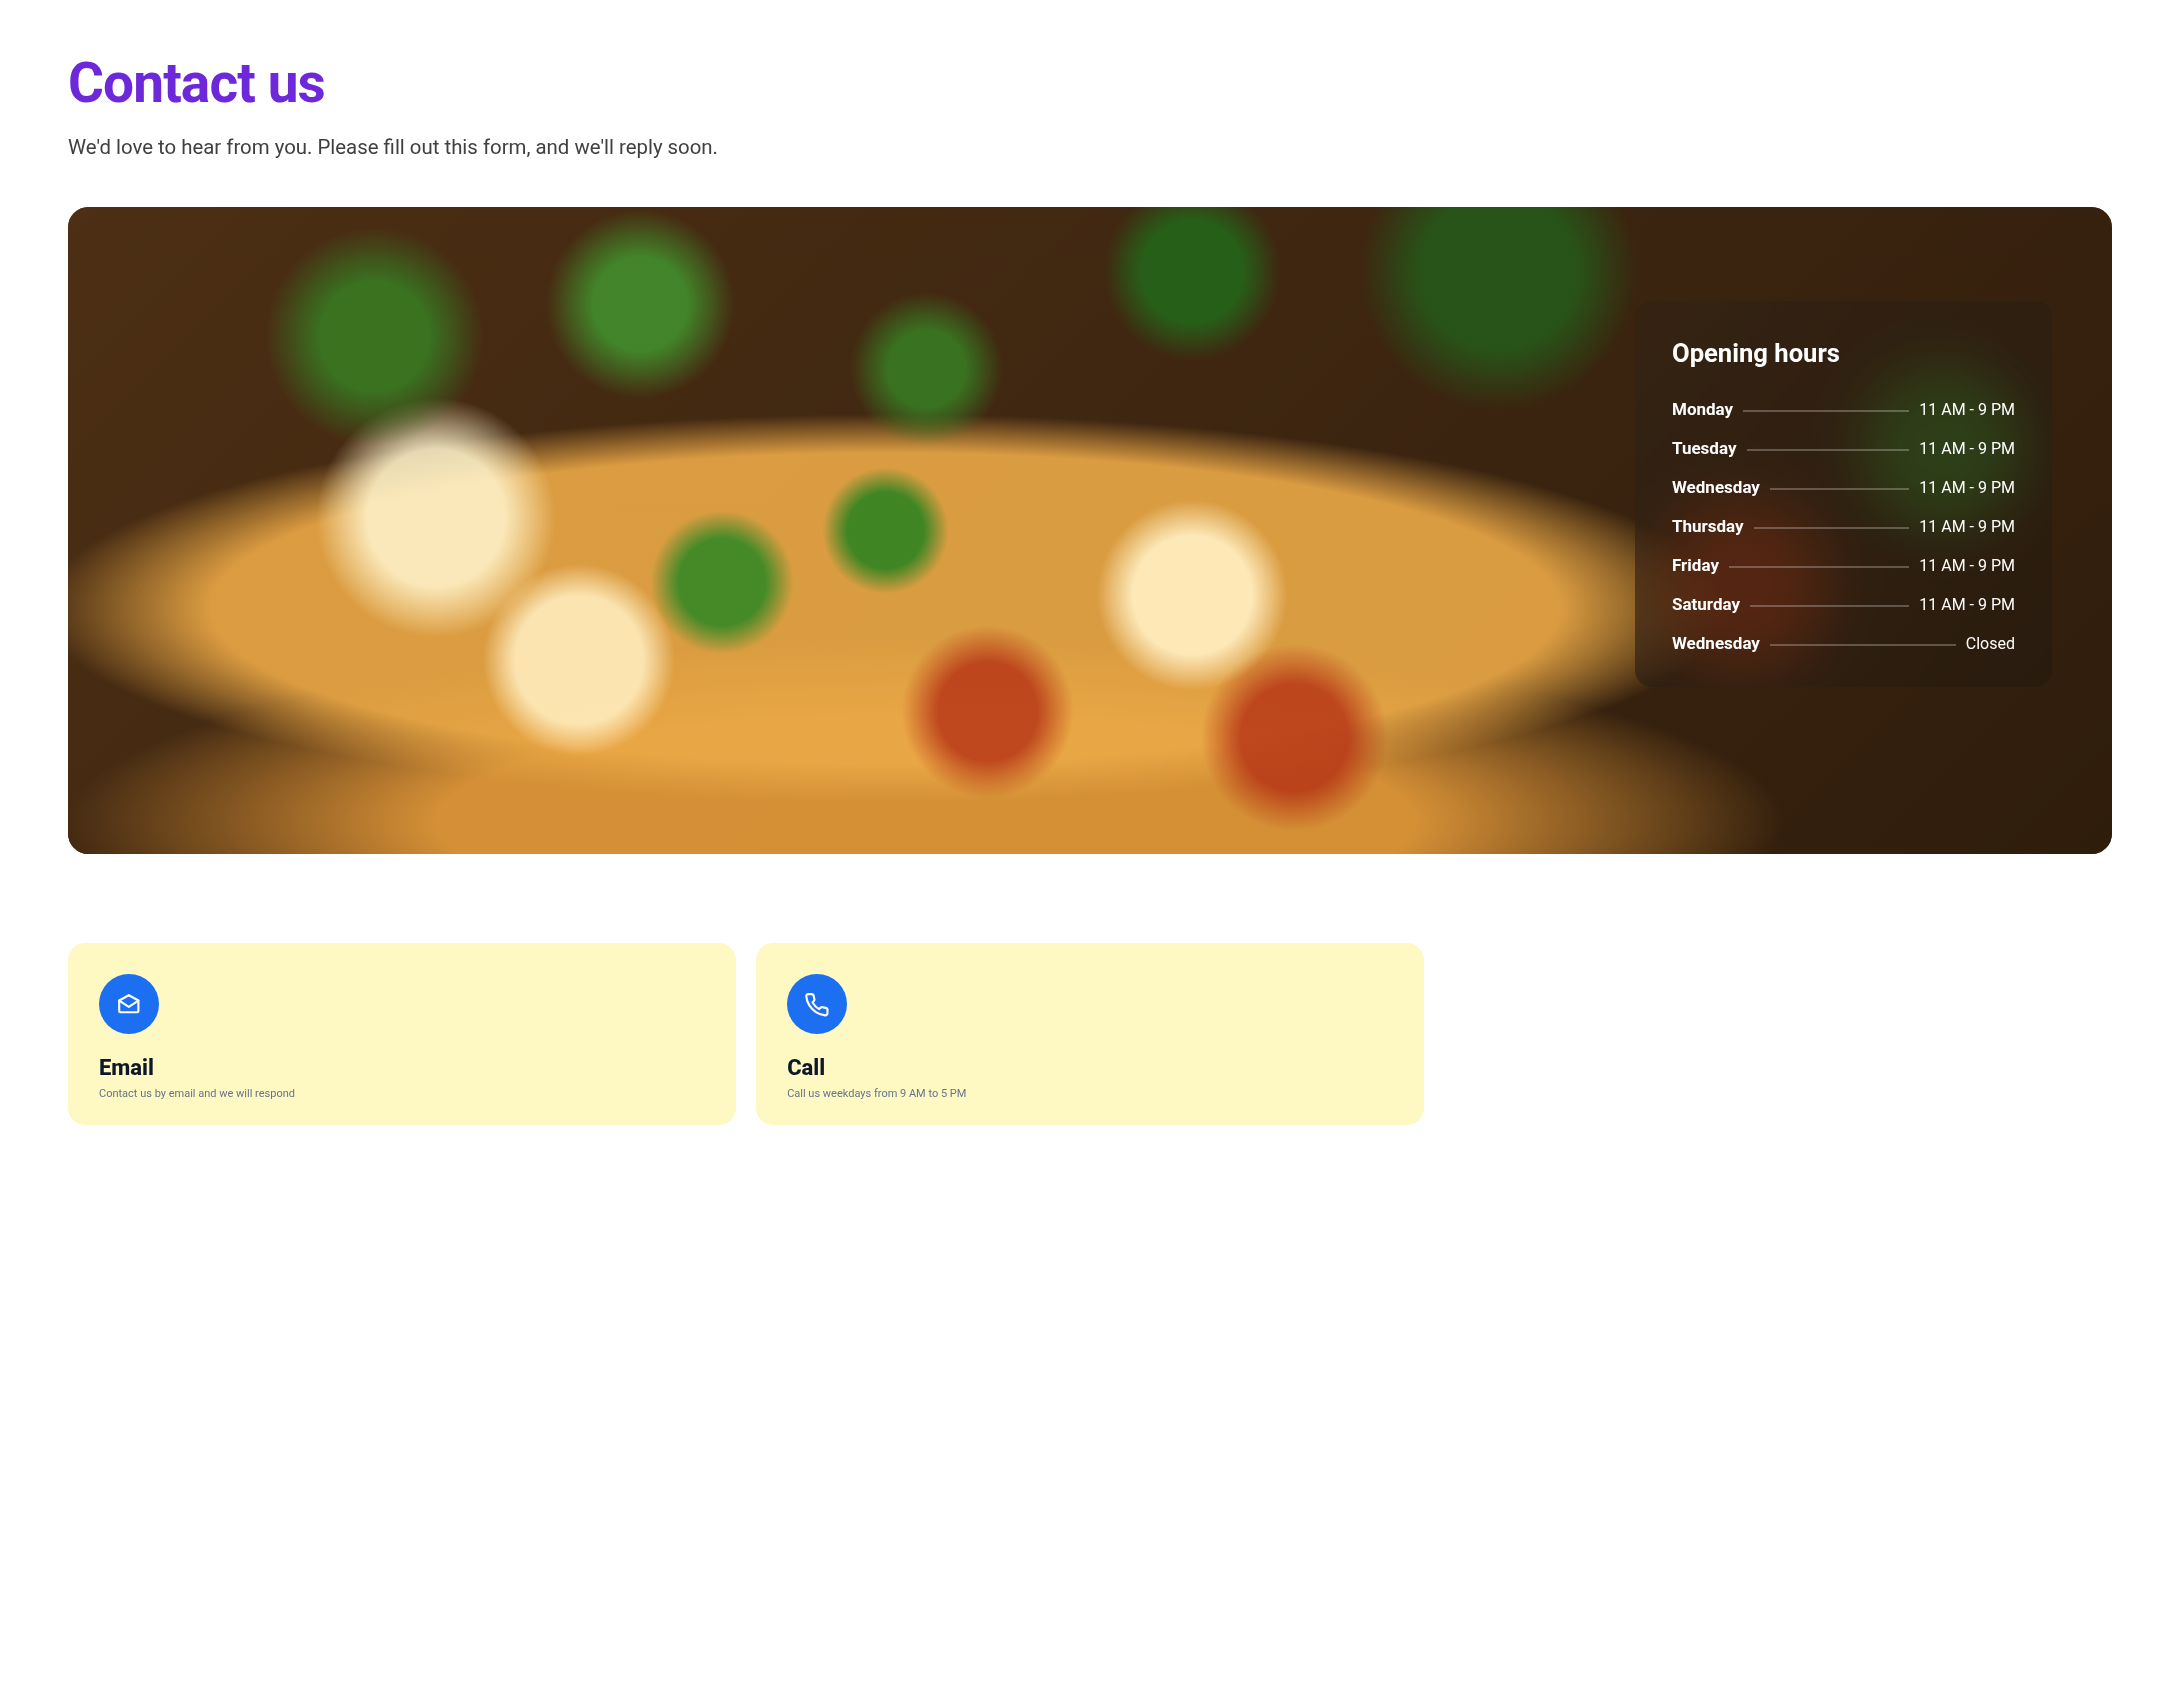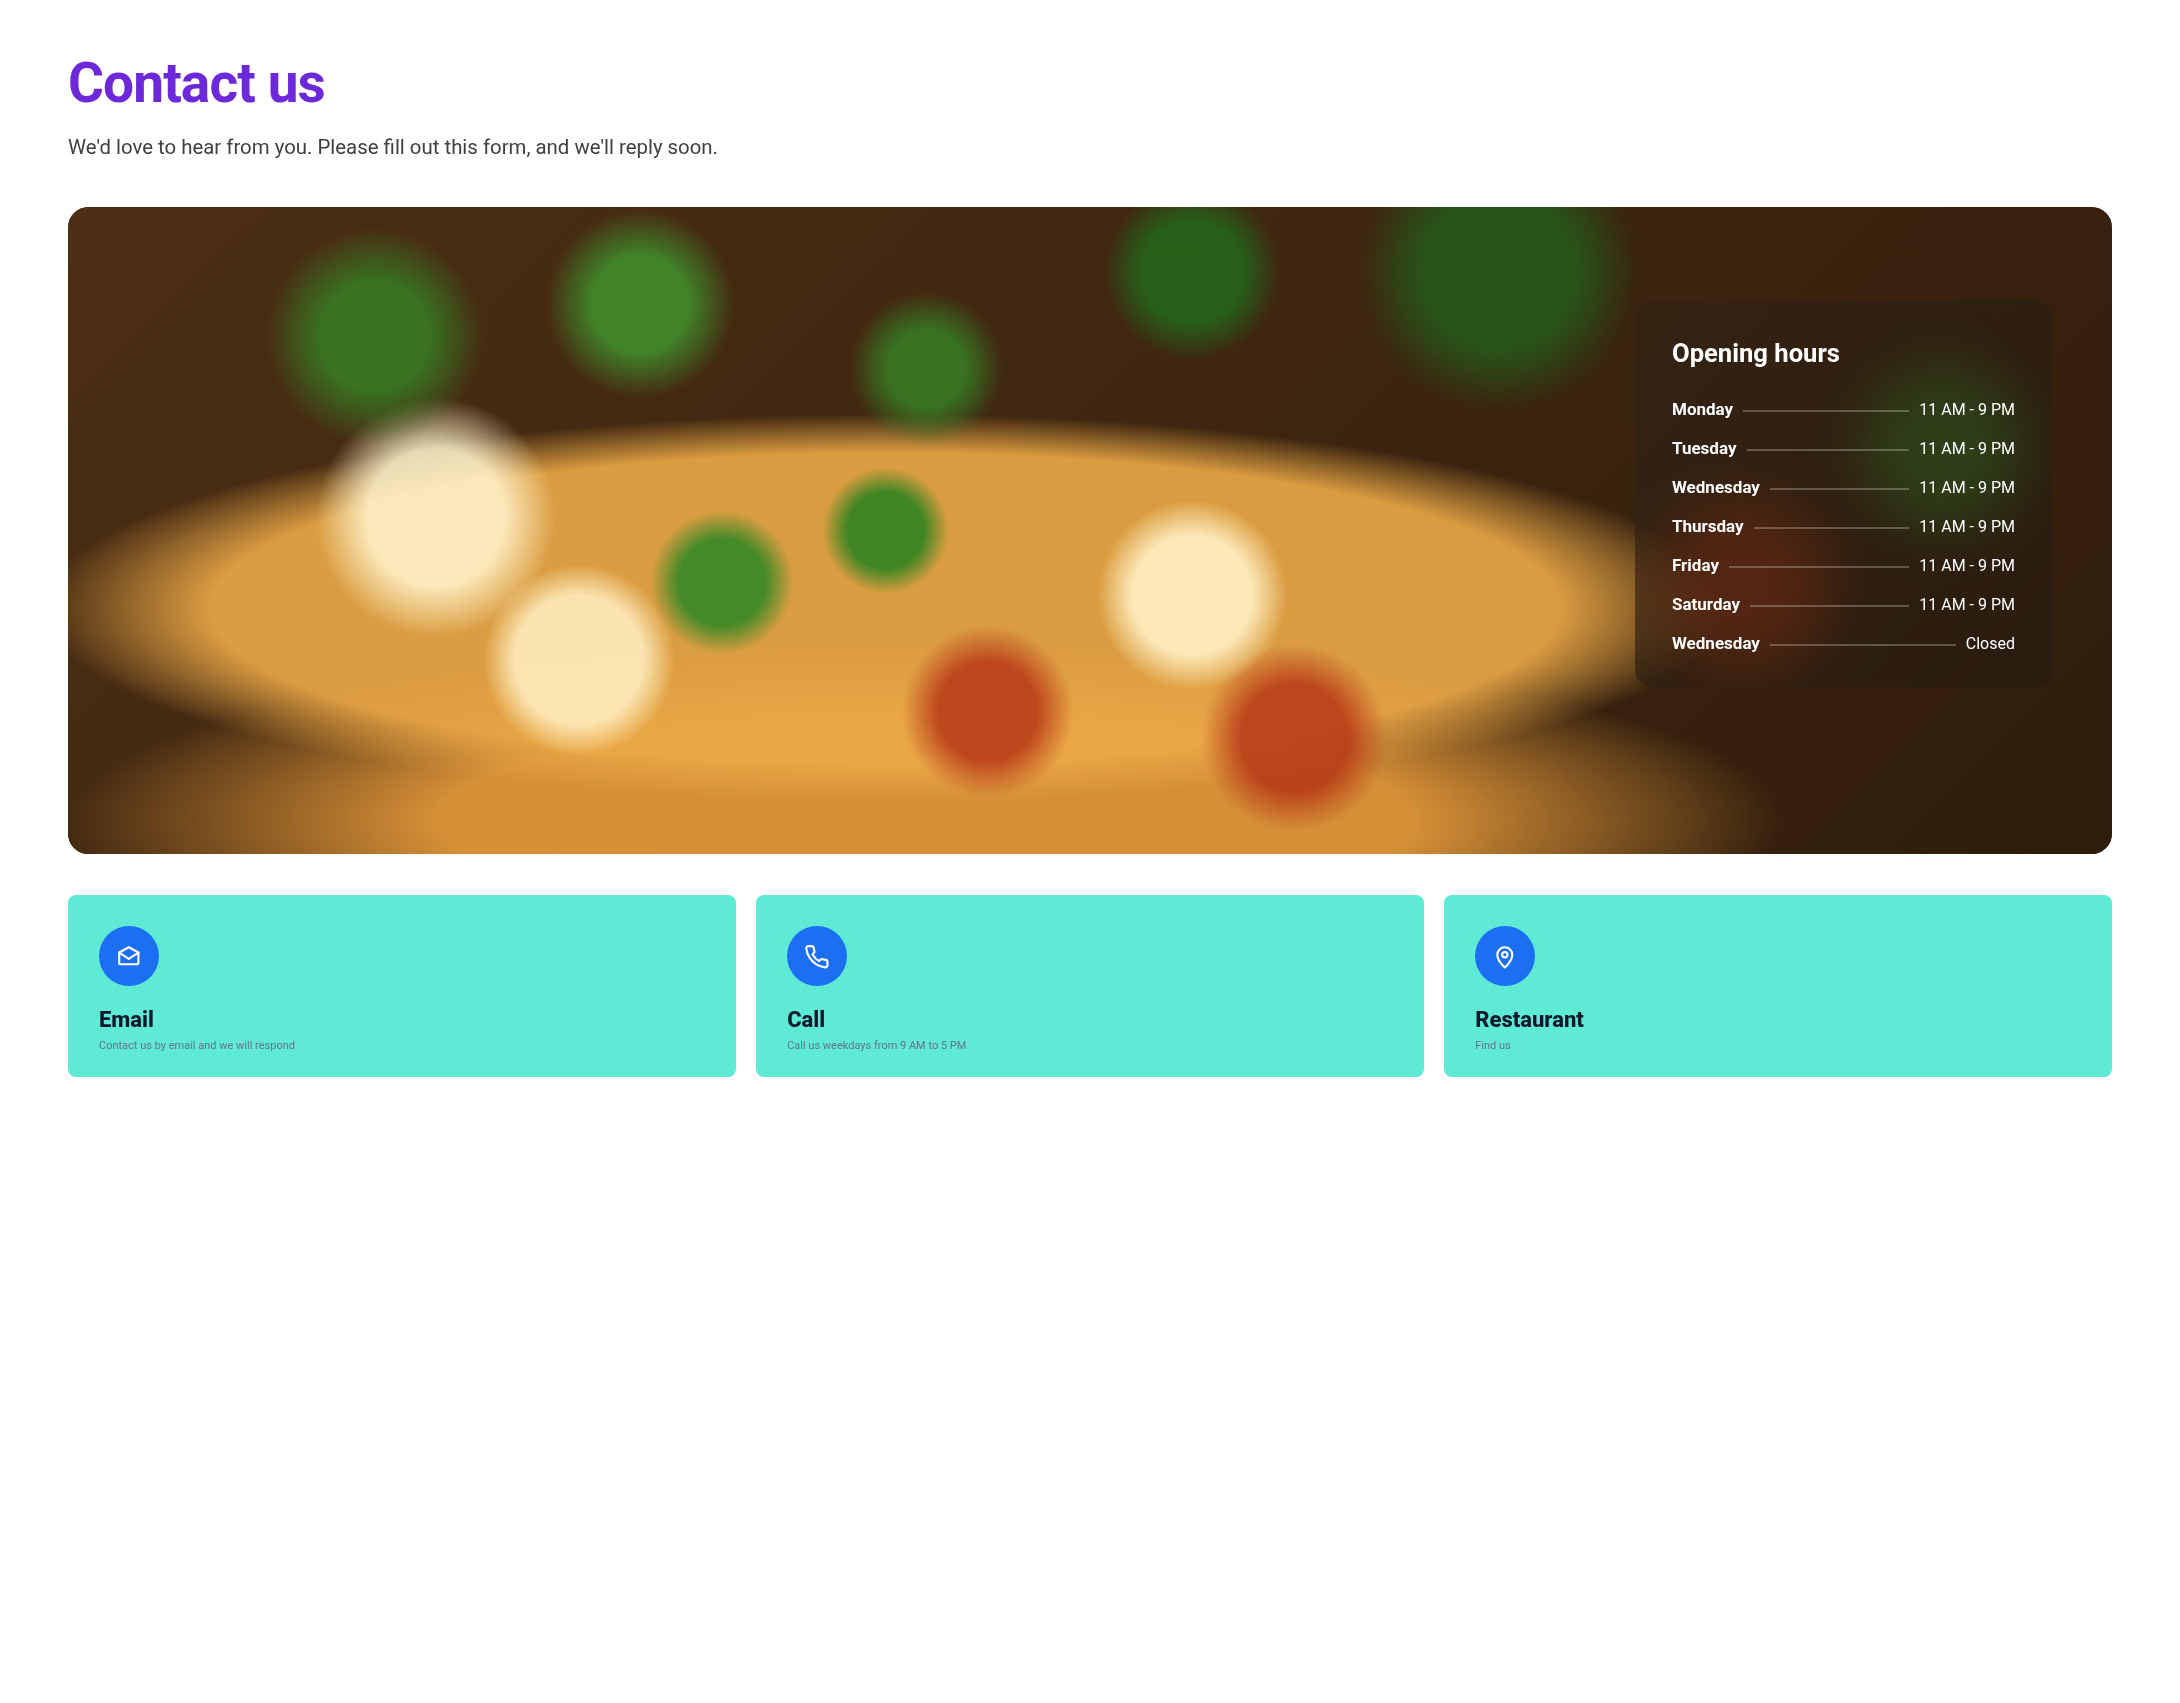--- a/index.html
+++ b/index.html
@@ -92,23 +92,24 @@
   }
   .hours-time { white-space:nowrap; font-weight:400; font-size:16px; }
 
   .cards {
     display:grid;
     grid-template-columns: repeat(3, 1fr);
     gap: 20.4px;
     margin-top: 41px;
   }
   .card {
-    background: #5eead4;
-    border-radius: 8px;
+    background: #fef9c3;
+    border-radius: 17px;
     padding: 31px 31px 25.6px 31px;
+    margin-top: 48px;
   }
   .card-icon {
     width: 60px; height: 60px;
     border-radius: 50%;
     background: #1d6ff2;
     display:flex; align-items:center; justify-content:center;
     margin-bottom: 20.4px;
   }
   .card-icon svg { width: 25.6px; height: 25.6px; stroke:#fff; fill:none; stroke-width:2; stroke-linecap:round; stroke-linejoin:round; }
   .card-title {
@@ -193,25 +194,15 @@
   <div class="card">
     <div class="card-icon">
       <svg viewBox="0 0 24 24">
           <path d="M22 16.9v3a2 2 0 0 1-2.2 2 19.8 19.8 0 0 1-8.6-3.1 19.5 19.5 0 0 1-6-6A19.8 19.8 0 0 1 2.1 4.2 2 2 0 0 1 4.1 2h3a2 2 0 0 1 2 1.7c.1.9.3 1.8.6 2.7a2 2 0 0 1-.5 2.1L8 9.8a16 16 0 0 0 6.2 6.2l1.3-1.2a2 2 0 0 1 2.1-.5c.9.3 1.8.5 2.7.6a2 2 0 0 1 1.7 2z"></path>
         </svg>
     </div>
     <h3 class="card-title">Call</h3>
     <p class="card-sub">Call us weekdays from 9 AM to 5 PM</p>
   </div>
 
-  <div class="card">
-    <div class="card-icon">
-      <svg viewBox="0 0 24 24">
-          <path d="M12 22s7-6.5 7-12a7 7 0 1 0-14 0c0 5.5 7 12 7 12z"></path>
-          <circle cx="12" cy="10" r="2.5"></circle>
-        </svg>
-    </div>
-    <h3 class="card-title">Restaurant</h3>
-    <p class="card-sub">Find us</p>
-  </div>
 
 </div>
 
 
 </body></html>

